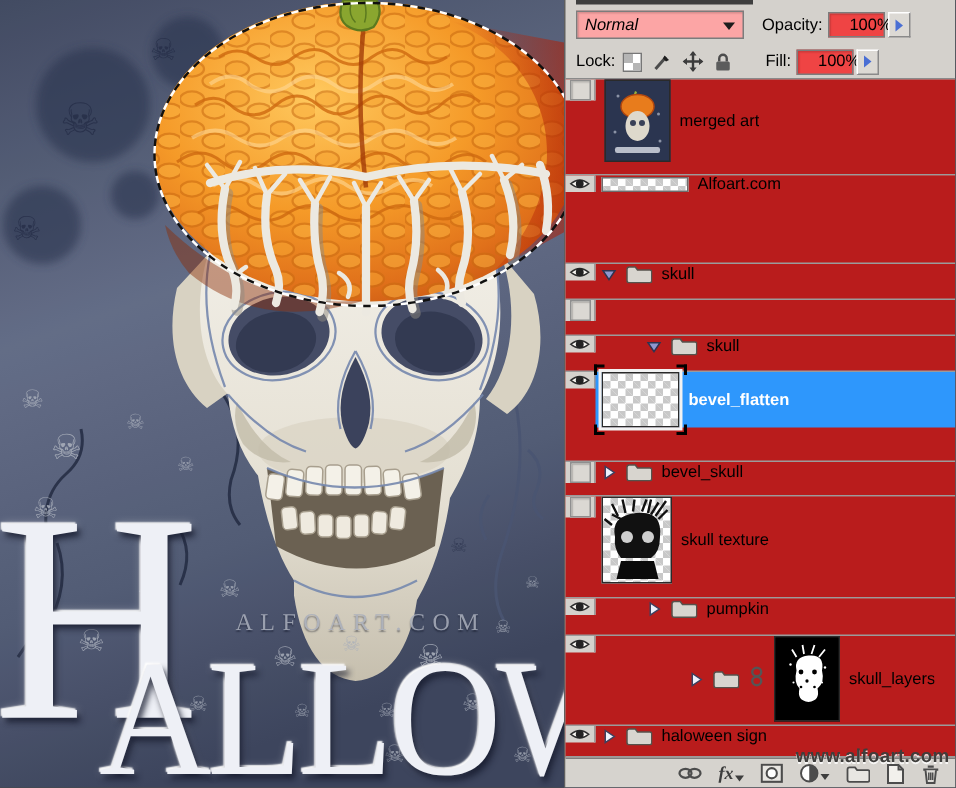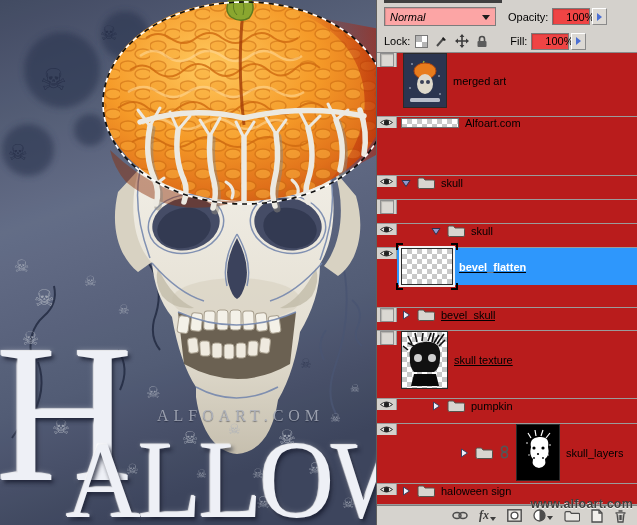--- a/index.html
+++ b/index.html
@@ -42,21 +42,21 @@
   .lock-row .field-label{margin-left:22px;}
 
   .rows{position:relative;}
   .lrow{position:relative;display:flex;align-items:flex-start;border-bottom:1px solid #9b9b9b;background:#b91c1c;}
   .eye-cell{width:20px;flex:0 0 20px;border-right:1px solid #9b9b9b;display:flex;align-items:center;justify-content:center;background:#d4d1cc;}
   .vis-box{width:14px;height:14px;background:#dbd8d3;border:1px solid #8f8f8f;box-shadow:inset 1px 1px 1px rgba(0,0,0,.18);}
   .rc{flex:1;display:flex;align-items:center;gap:6px;padding-left:4px;min-width:0;}
   .lrow.selected .rc{background:#2e97fc;}
   .lrow.selected .lbl{color:#fff;font-weight:bold;}
   .lbl{white-space:nowrap;overflow:hidden;}
-  .ind2{padding-left:34px;} .ind3{text-decoration:underline;}
+  .ind2{padding-left:34px;} .ind3{}
   .tri-ico,.folder-ico{flex:0 0 auto;display:flex;}
   .checker{background-color:#fff;background-image:
      linear-gradient(45deg,#c8c8c8 25%,transparent 25%,transparent 75%,#c8c8c8 75%),
      linear-gradient(45deg,#c8c8c8 25%,transparent 25%,transparent 75%,#c8c8c8 75%);
      background-size:10px 10px;background-position:0 0,5px 5px;}
   .thumb{flex:0 0 auto;border:1px solid #2a2a2a;position:relative;}
   .thumb-merged{width:44px;height:55px;background:#2b3550;overflow:hidden;}
   .thumb-alfoart{width:58px;height:10px;}
   .thumb-bevel{width:52px;height:37px;outline:2px solid #f2f2f2;outline-offset:0;}
   .corner{position:absolute;width:7px;height:7px;border:0 solid #000;}

